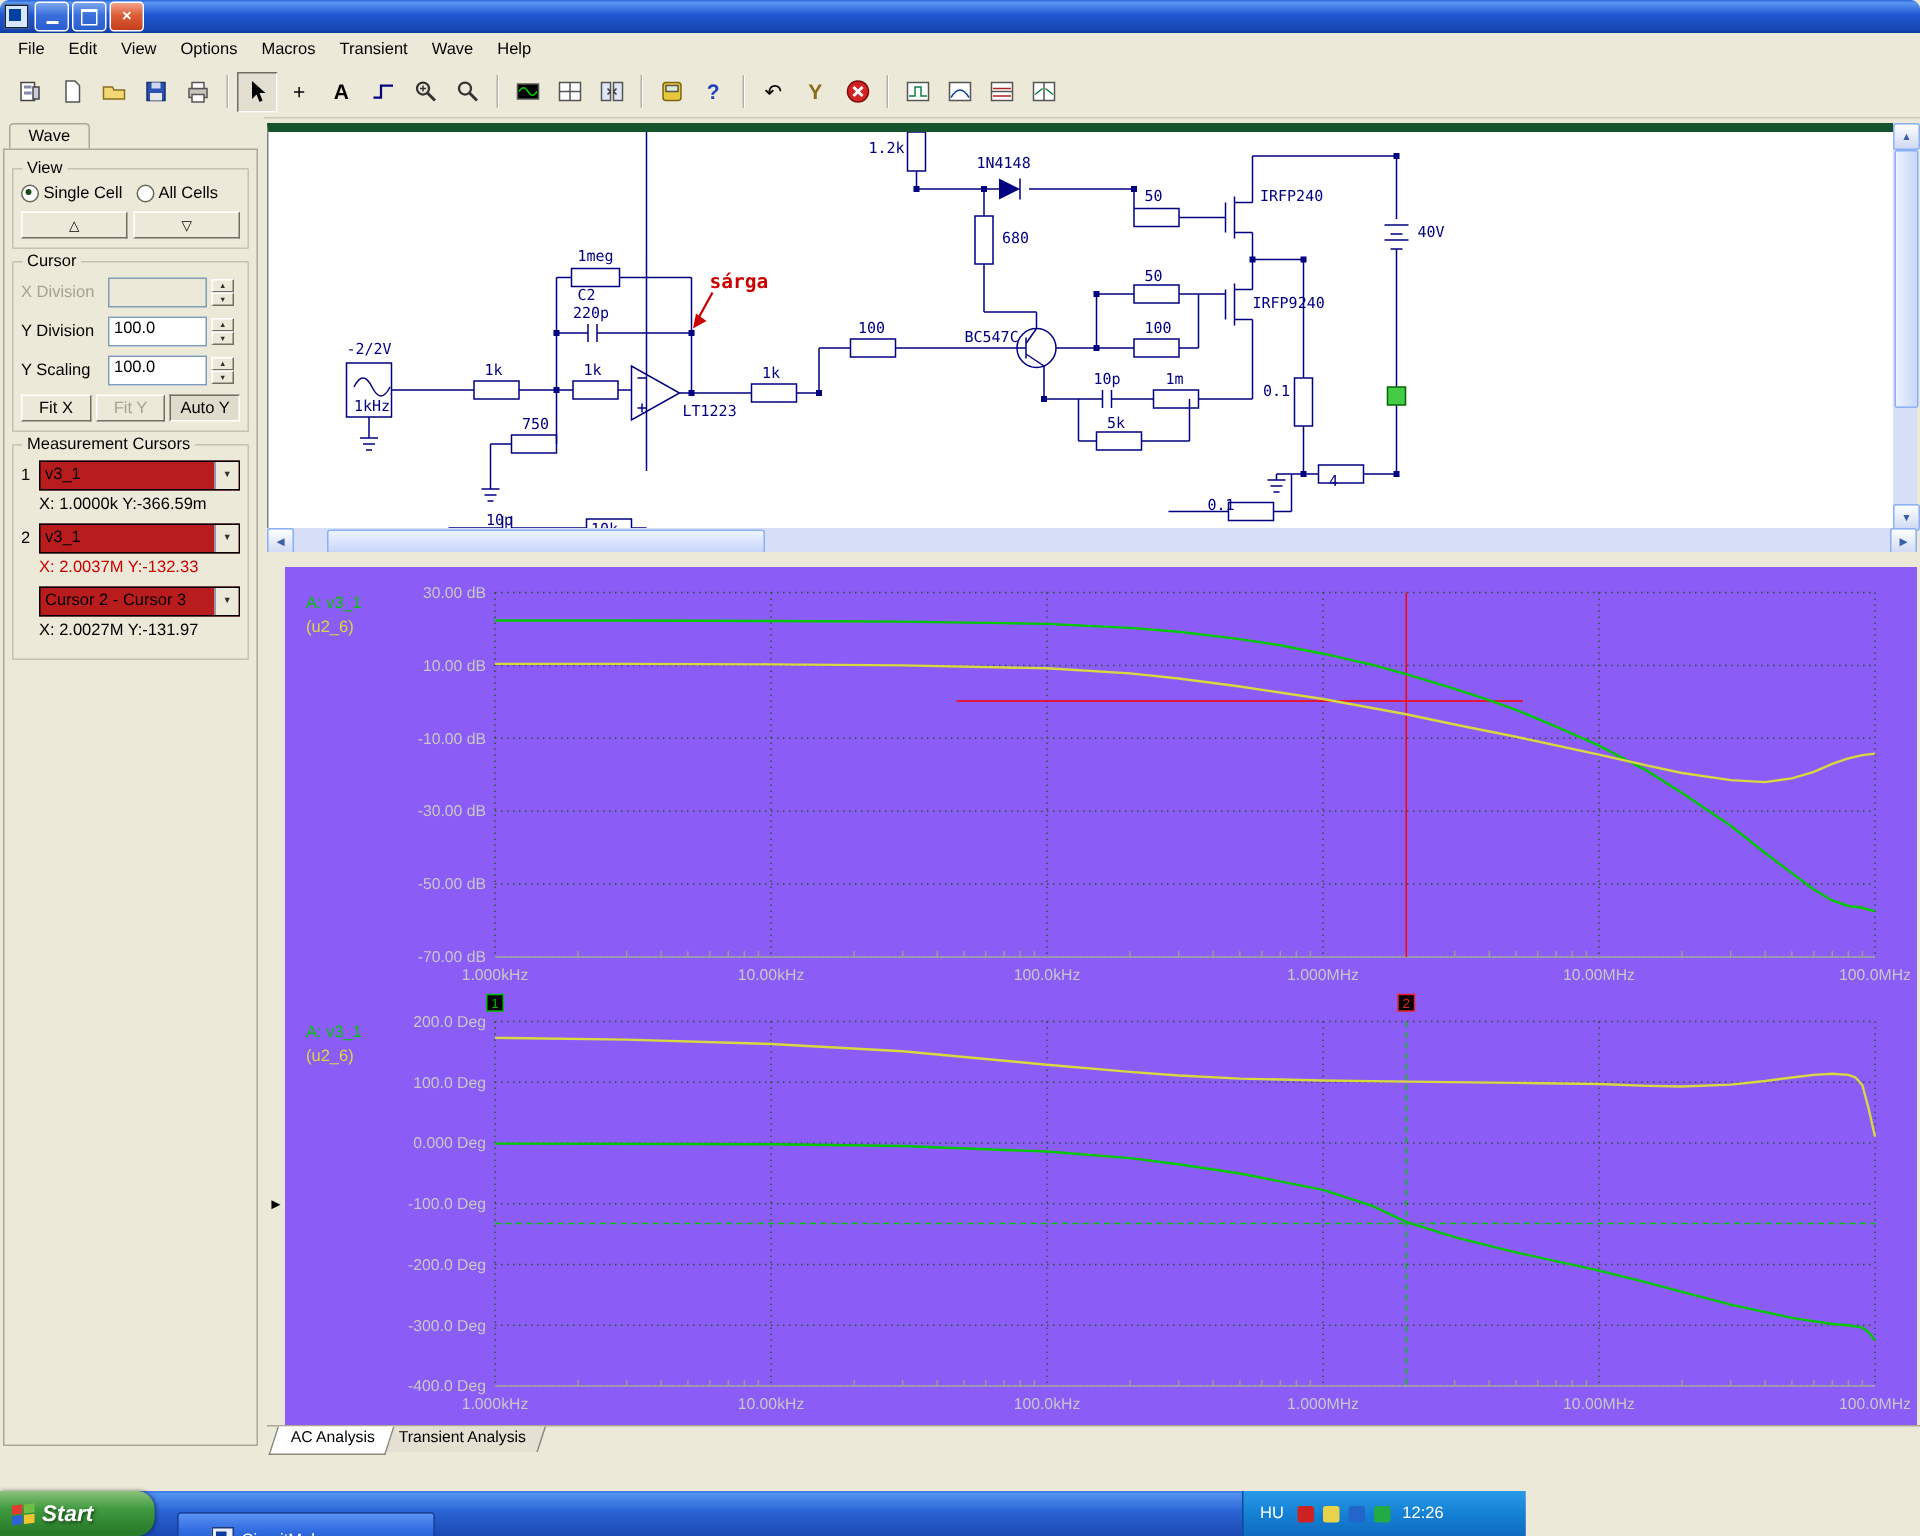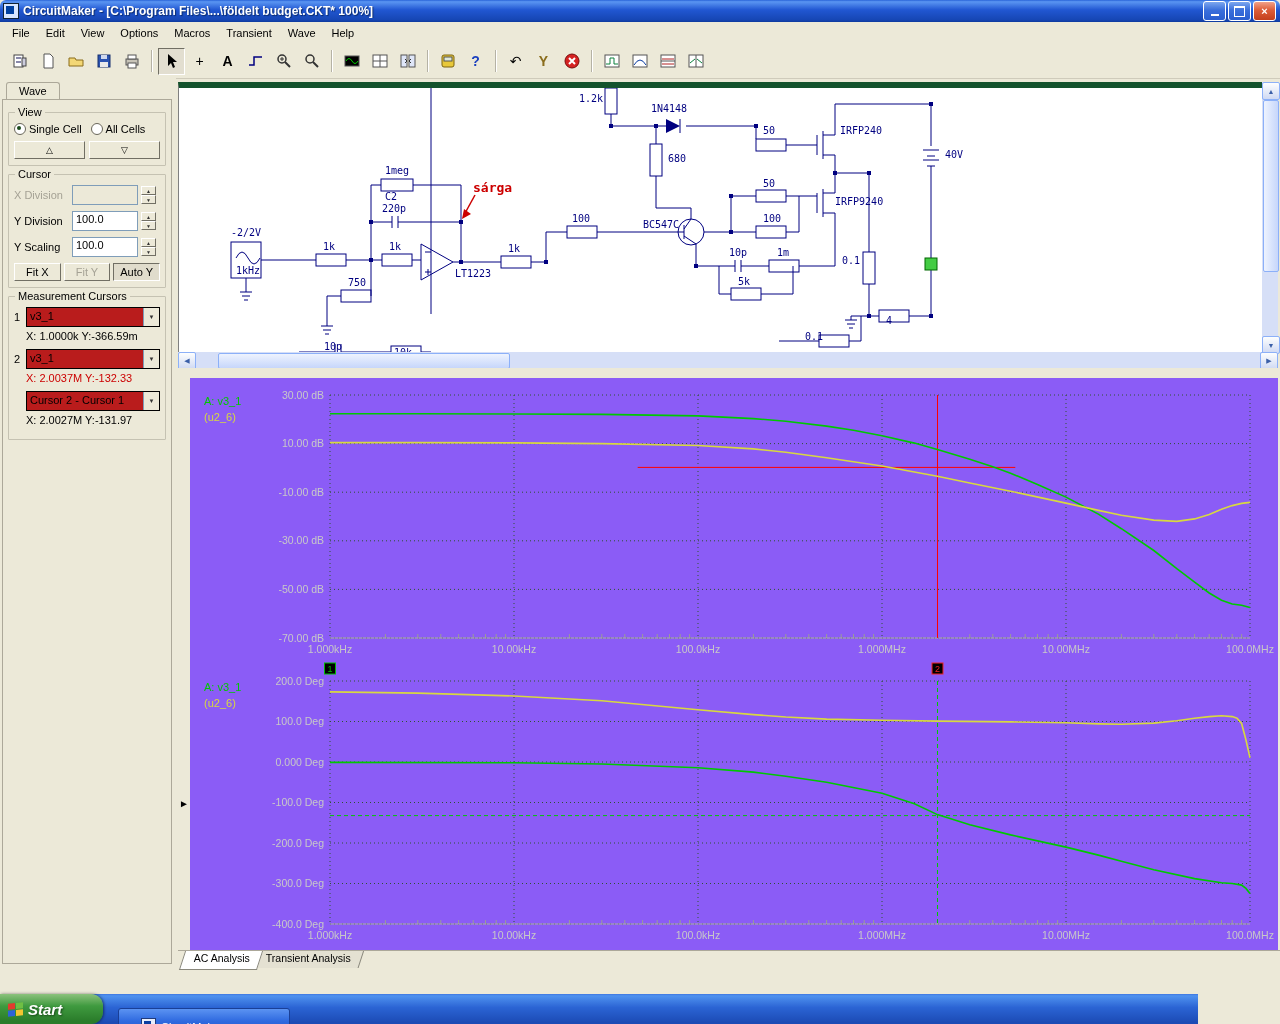--- a/index.html
+++ b/index.html
@@ -87,21 +87,21 @@
   .plots{position:absolute;left:190px;top:378px;width:1088px;height:572px;background:#8b5cf6}
   
   .tabsrow{position:absolute;left:178px;top:950px;width:1100px;height:18px;background:#ece9d8;
     border-top:1px solid #aca899;display:flex;align-items:flex-start;padding-left:4px}
   .sheet-tab{height:16px;padding:1px 10px;transform:skewX(-18deg);border:1px solid #8a887c;border-top:none;
     background:#e4e1d2;margin-right:-6px}
   .sheet-tab.active{background:#fff;z-index:2}
   .sheet-tab span{display:inline-block;transform:skewX(18deg);font-size:10.5px}
   .below-tabs{position:absolute;left:0;top:968px;width:1280px;height:26px;background:#ece9d8}
   
-  .taskbar{position:absolute;left:0;top:994px;width:1198px;height:30px;
+  .taskbar{position:absolute;left:0;top:994px;width:1017px;height:30px;
     background:linear-gradient(180deg,#3e76e0 0%,#4f92ef 6%,#2b64d4 45%,#1c4bb5 95%)}
   .start-btn{position:absolute;left:0;top:0;height:30px;width:95px;border-radius:0 12px 12px 0;
     background:linear-gradient(180deg,#8cc27c 0%,#3f9a3f 40%,#2a7c2a 90%);display:flex;align-items:center;gap:5px;padding-left:8px;
     box-shadow:1px 0 3px rgba(0,0,0,.5)}
   .winflag{display:grid;grid-template-columns:7px 7px;grid-template-rows:6px 6px;gap:1px;transform:skewY(-6deg)}
   .winflag i{display:block}
   .start-label{color:#fff;font-weight:bold;font-style:italic;font-size:15px;text-shadow:1px 1px 2px #1a4a1a}
   .task-btn{position:absolute;left:118px;top:14px;height:24px;width:148px;border-radius:3px;
     background:linear-gradient(180deg,#5b93f2,#2f6ae0 50%,#2458c8);display:flex;align-items:flex-end;gap:5px;padding-left:22px;
     border:1px solid #1a3f96;color:#fff;font-size:11px}
@@ -112,21 +112,20 @@
     display:flex;align-items:center;gap:6px;padding-left:8px;color:#fff}
   .lang{font-size:11px;color:#fff;padding:1px 3px}
   .tray-icon{width:11px;height:11px;border-radius:2px;display:inline-block}
   .clock{font-size:11px;margin-left:2px;color:#fff}
 </style>
 </head>
 <body>
 
 <div class="titlebar">
   <span class="tb-icon"></span>
-  <span class="tb-text">CircuitMaker - [C:\Program Files\...\földelt budget.CKT* 100%]</span>
   <span class="tb-btns">
     <span class="tbtn">
         <span class="glyph-min"></span>
       </span>
     <span class="tbtn">
         <span class="glyph-max"></span>
       </span>
     <span class="tbtn close">×</span>
   </span>
 </div>
@@ -343,21 +342,21 @@
       <div class="crow">
         <span class="cidx">2</span>
         <span class="combo">
           <span class="combo-value">v3_1</span>
           <span class="combo-arrow">▼</span>
         </span>
       </div>
       <div class="readout red">X: 2.0037M  Y:-132.33</div>
       <div class="crow" style="margin-left:12px">
         <span class="combo">
-          <span class="combo-value">Cursor 2 - Cursor 1</span>
+          <span class="combo-value">Cursor 2 - Cursor 3</span>
           <span class="combo-arrow">▼</span>
         </span>
       </div>
       <div class="readout">X: 2.0027M  Y:-131.97</div>
     </div>
 
   </div>
 </div>
 
 <div class="schematic">
@@ -643,13 +642,21 @@
         <i style="background:#6fbf44"></i>
         <i style="background:#2e63d8"></i>
         <i style="background:#f3c531"></i>
     </span>
     <span class="start-label">Start</span>
   </div>
   <div class="task-btn">
     <span class="task-icon"></span>
     <span>CircuitMaker</span>
   </div>
+  <div class="tray">
+    <span class="lang">HU</span>
+    <span class="tray-icon" style="background:#cc2222"></span>
+    <span class="tray-icon" style="background:#e8d24a"></span>
+    <span class="tray-icon" style="background:#2266cc"></span>
+    <span class="tray-icon" style="background:#22aa44"></span>
+    <span class="clock">12:26</span>
+  </div>
 </div>
 
 </body></html>

